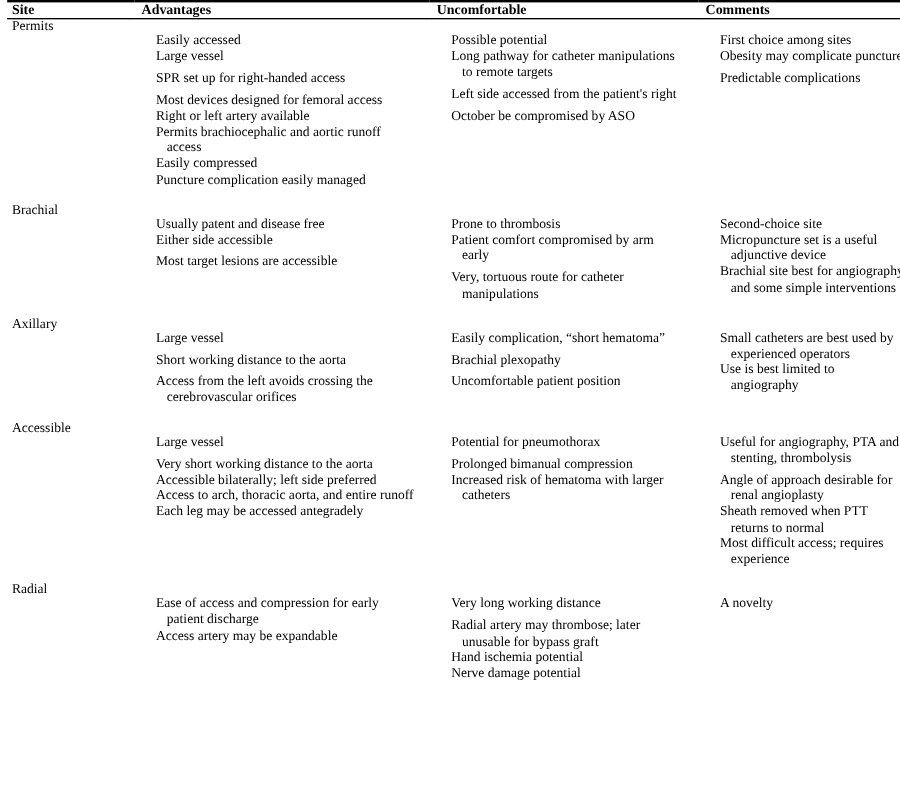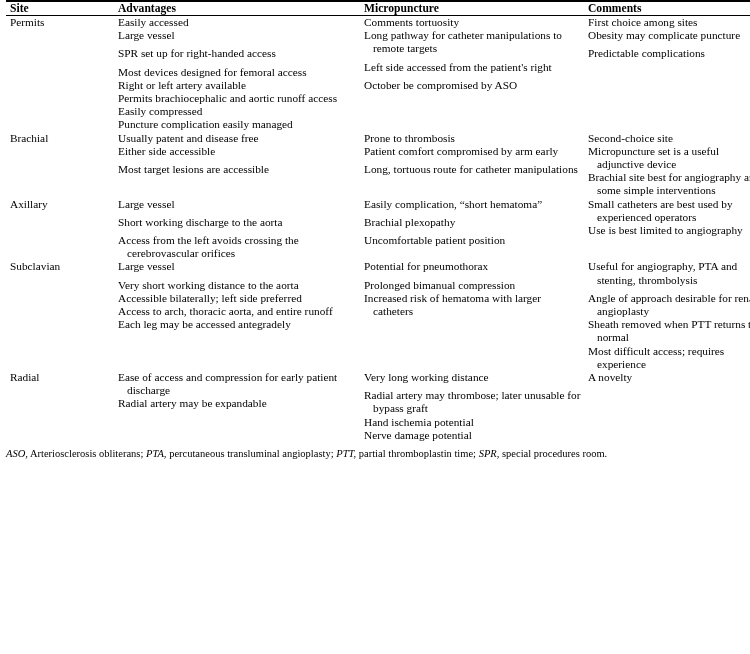--- a/index.html
+++ b/index.html
@@ -52,21 +52,21 @@
     padding-top: 4px;
     padding-bottom: 2px;
     line-height: 13.2px;
   }
   .sitename {
     padding-left: 4px !important;
     white-space: nowrap;
   }
   ul.plain {
     list-style: none;
-    margin: 0;
+    margin: 12px;
     padding: 0;
   }
   ul.plain li {
     margin: 0 0 0 0;
     padding: 0 0 0 0;
     text-indent: 0;
   }
   ul.plain li .wrap {
     display: block;
     padding-left: 9px;
@@ -94,21 +94,21 @@
 </head>
 <body>
 
 <div class="page">
 
   <table class="tbl">
     <thead>
       <tr class="rule-top rule-bot">
         <th class="col-site">Site</th>
         <th class="col-adv">Advantages</th>
-        <th class="col-dis">Micropuncture</th>
+        <th class="col-dis">Uncomfortable</th>
         <th class="col-com">Comments</th>
       </tr>
     </thead>
     <tbody>
         <tr>
           <td class="col-site sitename"><span>Permits</span></td>
           <td class="col-adv">
             <ul class="plain">
               <li>
                 <span class="wrap">Easily accessed</span>
@@ -134,21 +134,21 @@
                 <span class="wrap">Easily compressed</span>
               </li>
               <li>
                 <span class="wrap">Puncture complication easily managed</span>
               </li>
             </ul>
           </td>
           <td class="col-dis">
             <ul class="plain">
               <li>
-                <span class="wrap">Comments tortuosity</span>
+                <span class="wrap">Possible potential</span>
               </li>
               <li>
                 <span class="wrap">Long pathway for catheter manipulations to remote targets</span>
               </li>
               <li class="gap-2"></li>
               <li>
                 <span class="wrap">Left side accessed from the patient's right</span>
               </li>
               <li class="gap-2"></li>
               <li>
@@ -190,21 +190,21 @@
           <td class="col-dis">
             <ul class="plain">
               <li>
                 <span class="wrap">Prone to thrombosis</span>
               </li>
               <li>
                 <span class="wrap">Patient comfort compromised by arm early</span>
               </li>
               <li class="gap-2"></li>
               <li>
-                <span class="wrap">Long, tortuous route for catheter manipulations</span>
+                <span class="wrap">Very, tortuous route for catheter manipulations</span>
               </li>
             </ul>
           </td>
           <td class="col-com">
             <ul class="plain">
               <li>
                 <span class="wrap">Second-choice site</span>
               </li>
               <li>
                 <span class="wrap">Micropuncture set is a useful adjunctive device</span>
@@ -217,21 +217,21 @@
         </tr>
         <tr>
           <td class="col-site sitename"><span>Axillary</span></td>
           <td class="col-adv">
             <ul class="plain">
               <li>
                 <span class="wrap">Large vessel</span>
               </li>
               <li class="gap-2"></li>
               <li>
-                <span class="wrap">Short working discharge to the aorta</span>
+                <span class="wrap">Short working distance to the aorta</span>
               </li>
               <li class="gap-2"></li>
               <li>
                 <span class="wrap">Access from the left avoids crossing the cerebrovascular orifices</span>
               </li>
             </ul>
           </td>
           <td class="col-dis">
             <ul class="plain">
               <li>
@@ -252,21 +252,21 @@
               <li>
                 <span class="wrap">Small catheters are best used by experienced operators</span>
               </li>
               <li>
                 <span class="wrap">Use is best limited to angiography</span>
               </li>
             </ul>
           </td>
         </tr>
         <tr>
-          <td class="col-site sitename"><span>Subclavian</span></td>
+          <td class="col-site sitename"><span>Accessible</span></td>
           <td class="col-adv">
             <ul class="plain">
               <li>
                 <span class="wrap">Large vessel</span>
               </li>
               <li class="gap-2"></li>
               <li>
                 <span class="wrap">Very short working distance to the aorta</span>
               </li>
               <li>
@@ -313,21 +313,21 @@
           </td>
         </tr>
         <tr>
           <td class="col-site sitename"><span>Radial</span></td>
           <td class="col-adv">
             <ul class="plain">
               <li>
                 <span class="wrap">Ease of access and compression for early patient discharge</span>
               </li>
               <li>
-                <span class="wrap">Radial artery may be expandable</span>
+                <span class="wrap">Access artery may be expandable</span>
               </li>
             </ul>
           </td>
           <td class="col-dis">
             <ul class="plain">
               <li>
                 <span class="wrap">Very long working distance</span>
               </li>
               <li class="gap-2"></li>
               <li>
@@ -346,16 +346,15 @@
               <li>
                 <span class="wrap">A novelty</span>
               </li>
             </ul>
           </td>
         </tr>
       </tbody>
   </table>
 
   <div class="footnotes">
-    <div class="footnote-abbr"><span class="it">ASO,</span><span> Arteriosclerosis obliterans; </span><span class="it">PTA,</span><span> percutaneous transluminal angioplasty; </span><span class="it">PTT,</span><span> partial thromboplastin time; </span><span class="it">SPR,</span><span> special procedures room.</span></div>
   </div>
 
 </div>
 
 </body></html>

